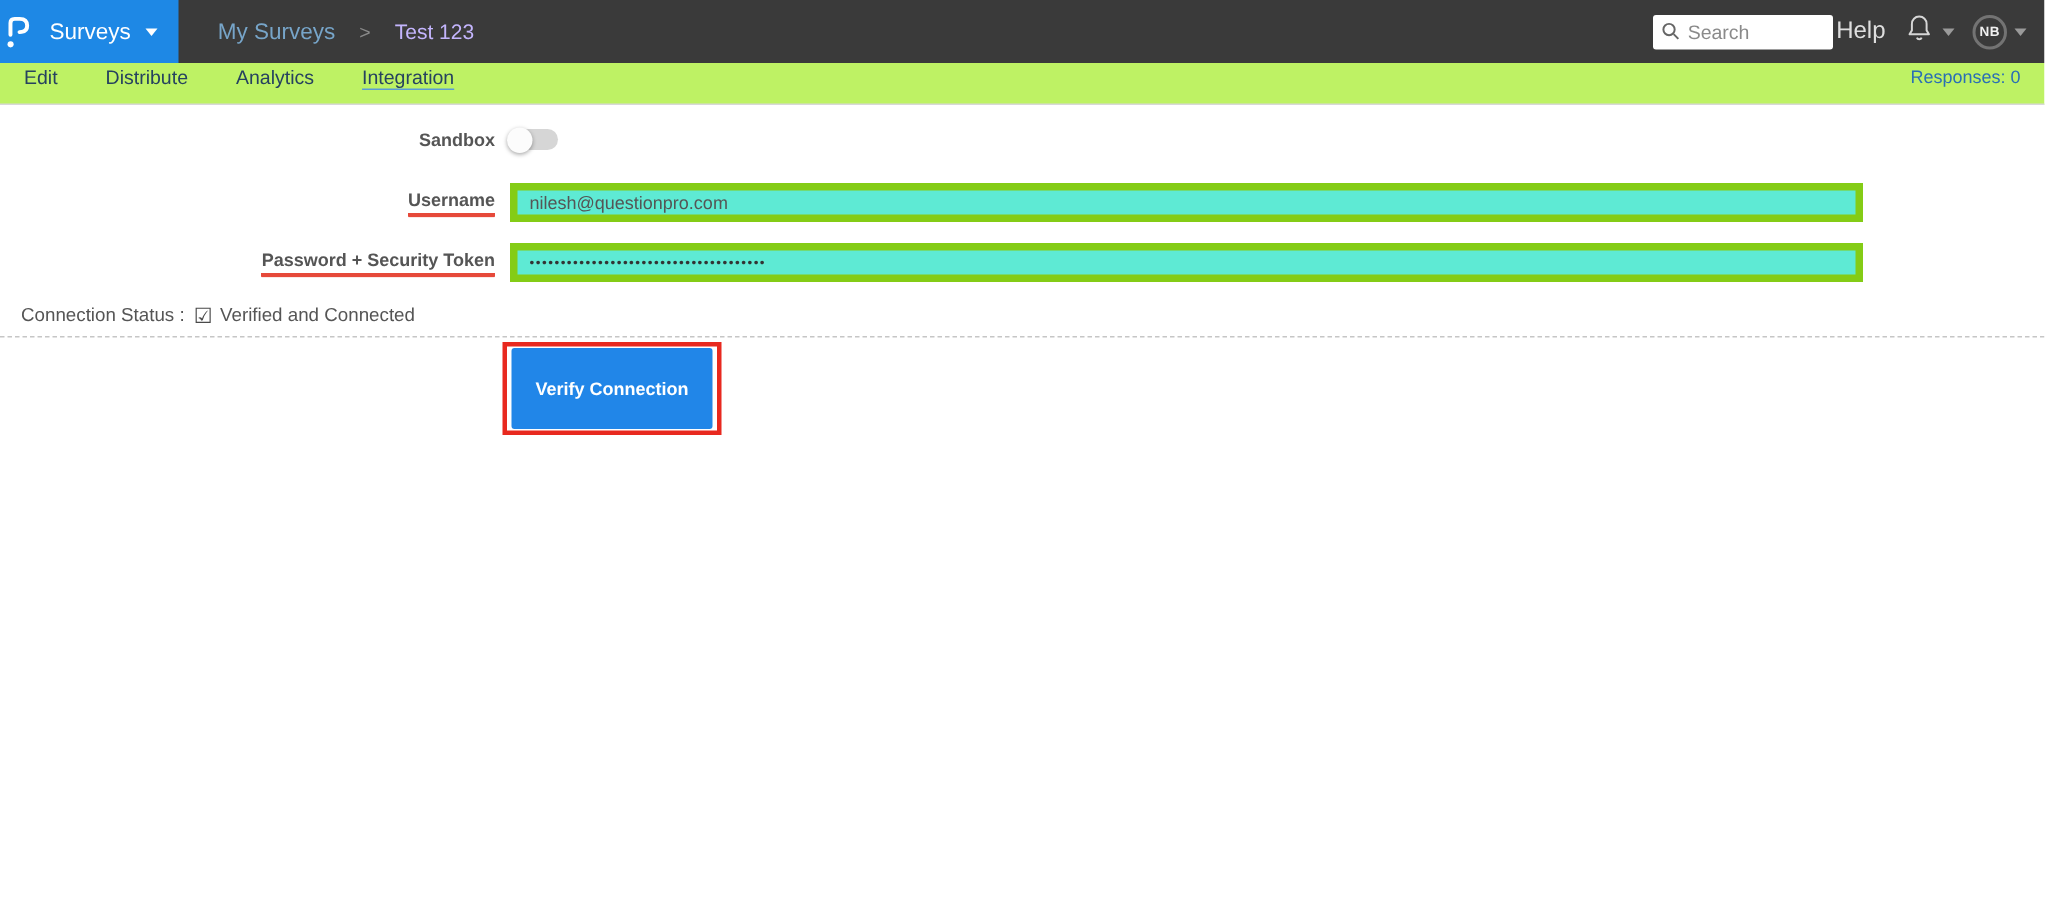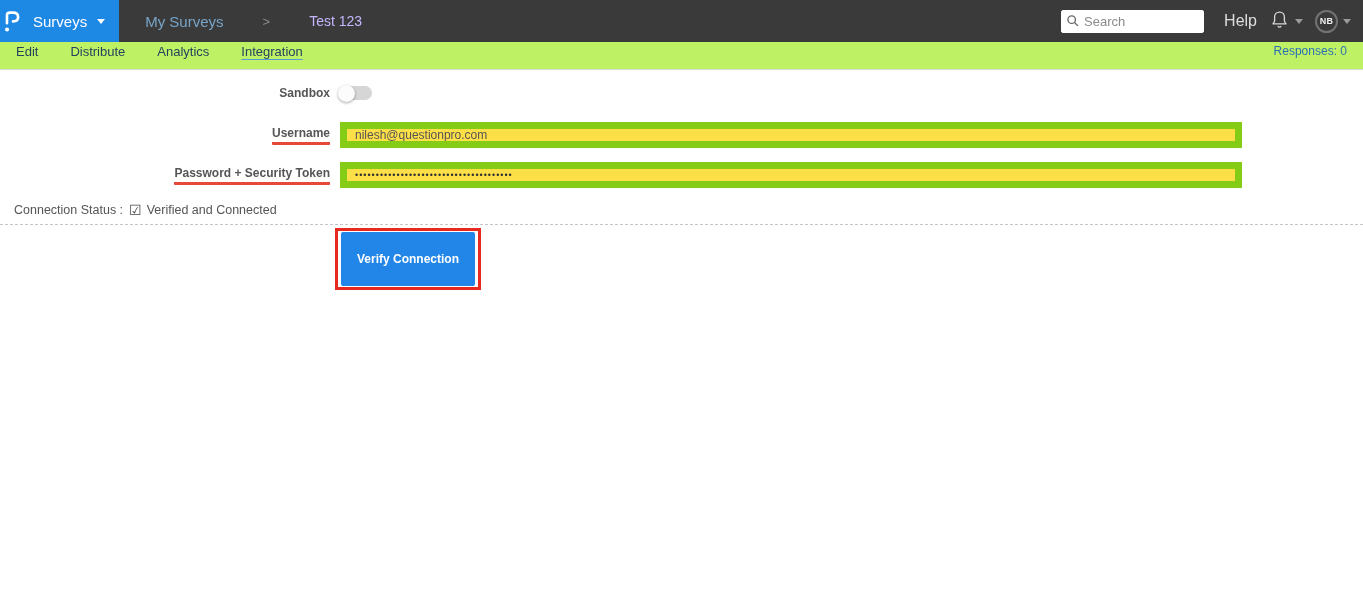--- a/index.html
+++ b/index.html
@@ -5,26 +5,26 @@
   * { margin:0; padding:0; box-sizing:border-box; }
   html,body { width:1363px; height:599px; background:#fff; font-family:"Liberation Sans", sans-serif; overflow:hidden; }
 
   
   .topnav { height:42px; background:#3a3a3a; display:flex; align-items:center; }
   .brand { height:42px; background:#1e88e5; display:flex; align-items:center; padding:0 14px 0 4px; cursor:pointer; }
   .brand-logo { margin-right:12px; display:flex; align-items:center; }
   .brand-label { color:#fff; font-size:15px; margin-right:10px; }
   .caret { width:0; height:0; border-left:4px solid transparent; border-right:4px solid transparent; border-top:5px solid #fff; display:inline-block; }
   .caret.gray { border-top-color:#9a9a9a; }
-  .breadcrumb { display:flex; align-items:center; margin-left:26px;gap:23px; }
+  .breadcrumb { display:flex; align-items:center; margin-left:26px; }
   .crumb-parent { color:#77a5c9; font-size:15px; cursor:pointer; }
   .crumb-sep { color:#8a8a8a; font-size:13px; margin:0 16px; }
   .crumb-current { color:#c4b5fd; font-size:14px; }
   .nav-right { margin-left:auto; display:flex; align-items:center; padding-right:12px; }
-  .searchbox { position:relative; width:143px; height:23px; margin-right:20px; }
+  .searchbox { position:relative; width:120px; height:23px; margin-right:2px; }
   .searchbox input { width:100%; height:100%; border:1px solid #fff; border-radius:2px; background:#fff; padding:0 6px 0 22px; font-size:13px; color:#444; outline:none; font-family:"Liberation Sans", sans-serif; }
   .searchbox input::placeholder { color:#8a8a8a; }
   .search-icon { position:absolute; left:5px; top:4px; }
   .help-label { color:#dedede; font-size:16px; margin-right:12px; cursor:pointer; }
   .bell-wrap { display:flex; align-items:center; margin-right:12px; cursor:pointer; }
   .bell-wrap .caret { margin-left:5px; }
   .avatar-wrap { display:flex; align-items:center; cursor:pointer; }
   .avatar { width:23px; height:23px; border:2px solid #737373; border-radius:50%; color:#f0f0f0; font-size:9px; font-weight:bold; display:flex; align-items:center; justify-content:center; letter-spacing:.3px; }
   .avatar-wrap .caret { margin-left:5px; }
 
@@ -33,21 +33,21 @@
   .tab { font-size:13px; color:#26425f; margin-right:32px; cursor:pointer; padding-top:2px; }
   .tab.active { text-decoration:underline; text-decoration-color:#5b9bd5; text-underline-offset:3px; }
   .responses { margin-left:auto; font-size:12px; color:#2a6fb5; cursor:pointer; padding-top:2px; }
 
   
   .main { padding-top:16px; }
   .form-row { display:flex; align-items:center; }
   .label-col { width:330px; text-align:right; font-size:12px; font-weight:bold; color:#555; flex:0 0 330px; }
   .u-red { display:inline-block; border-bottom:3px solid #e6493a; padding-bottom:2px; border-radius:1px; }
   .control-col { margin-left:10px; display:flex; align-items:center; }
-  .text-input { width:902px; height:26px; border:7px solid #84cc16; padding:0 8px; font-size:12px; color:#555; outline:none; background:#fde047; font-family:"Liberation Sans", sans-serif; }
+  .text-input { width:902px; height:26px; border:5px solid #84cc16; padding:0 8px; font-size:12px; color:#555; outline:none; background:#5eead4; font-family:"Liberation Sans", sans-serif; }
   .text-input.masked { font-size:9px; letter-spacing:1px; color:#333; }
   .row-username { margin-top:22px; }
   .row-password { margin-top:14px; }
 
   
   .toggle { width:32px; height:14px; background:#d6d6d6; border-radius:7px; position:relative; cursor:pointer; }
   .toggle-knob { width:17px; height:17px; background:#fcfcfc; border-radius:50%; position:absolute; left:-2px; top:-1.5px; box-shadow:0 1px 3px rgba(0,0,0,.35); }
 
   
   .status-row { margin-top:14px; padding-left:14px; font-size:12.5px; color:#555; display:flex; align-items:center; }

